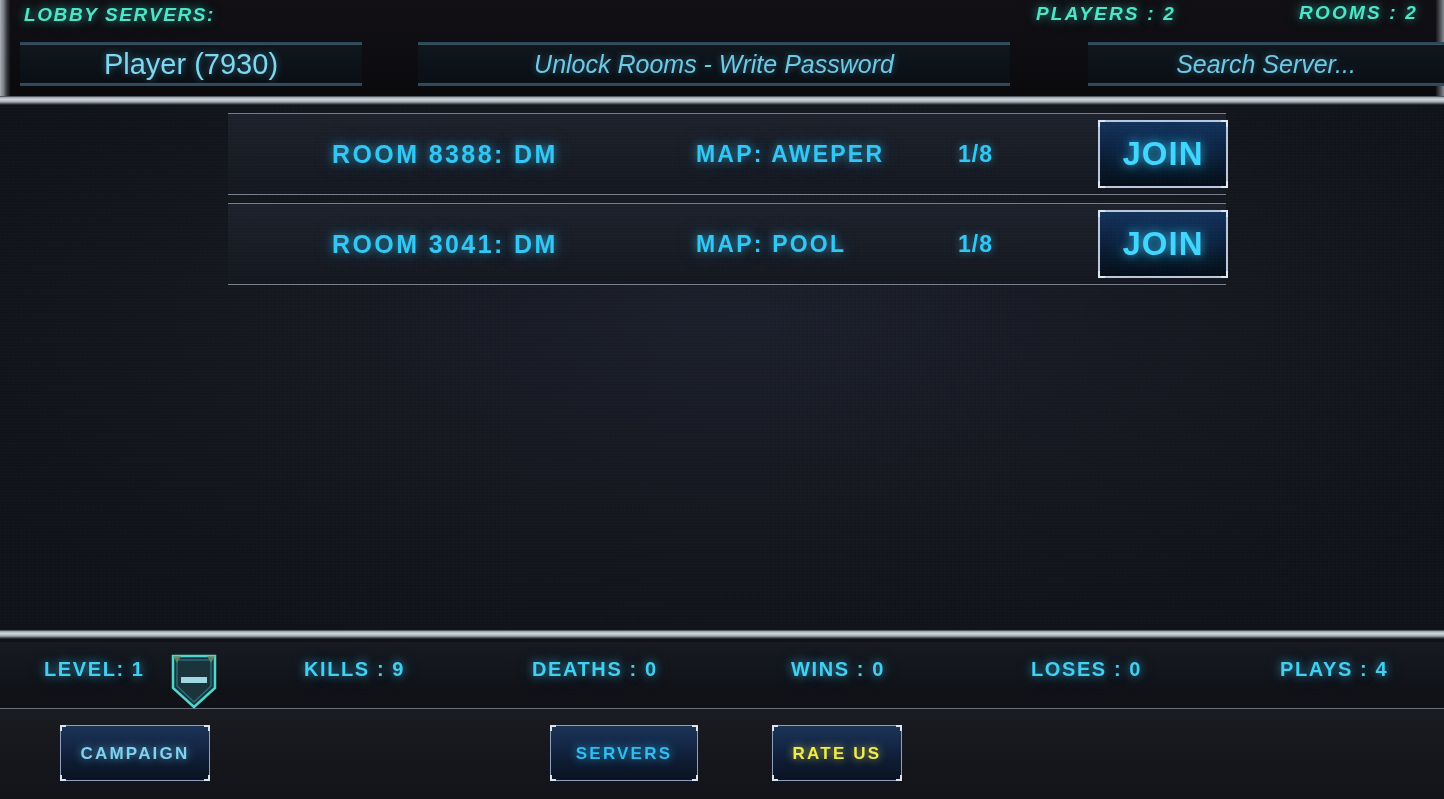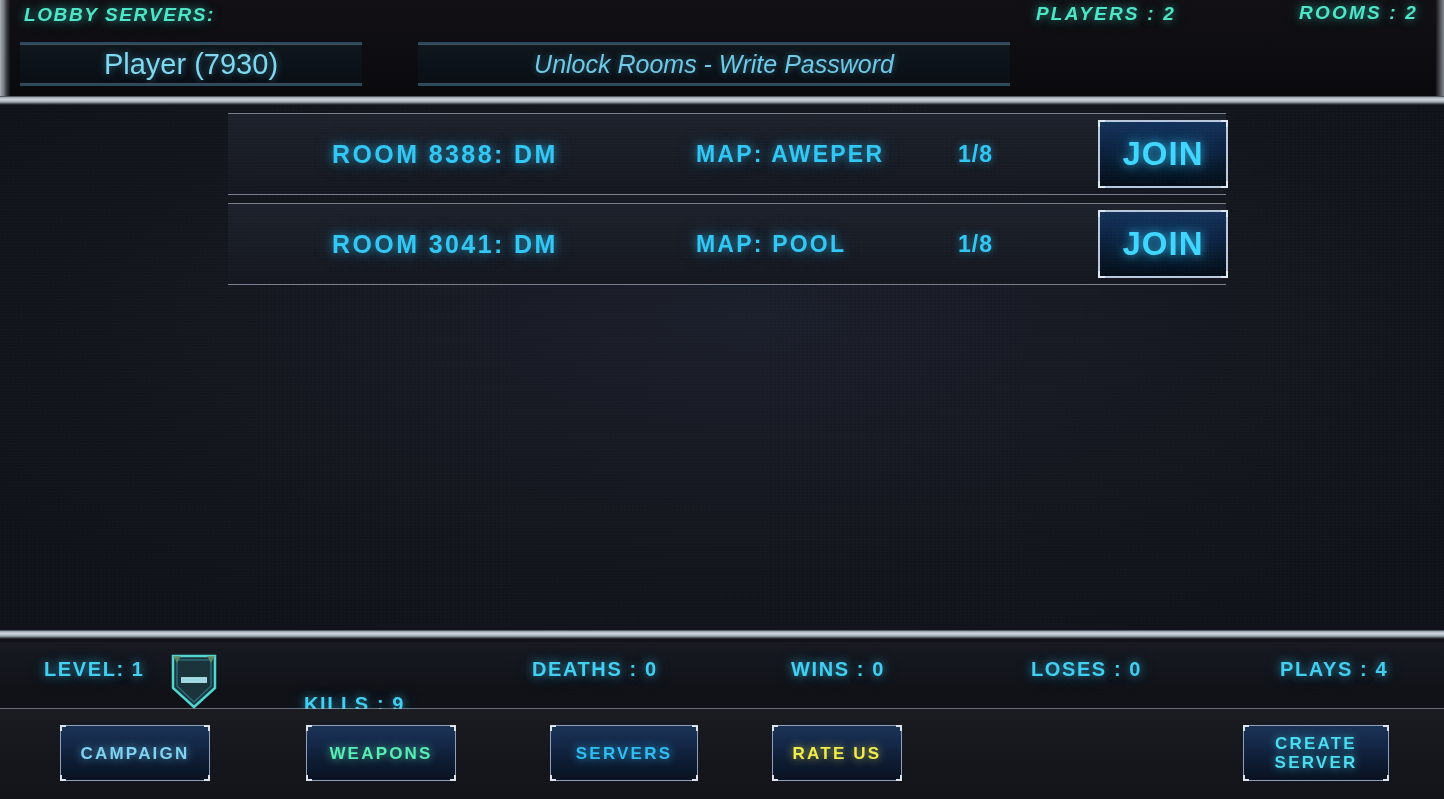--- a/index.html
+++ b/index.html
@@ -224,21 +224,21 @@
     top: 50%;
     transform: translateY(-50%);
     font-size: 20px;
     font-weight: bold;
     letter-spacing: 1.6px;
     color: #41d0f2;
     text-shadow: 0 0 8px rgba(60,200,245,.6), 0 0 18px rgba(40,170,225,.3);
     white-space: nowrap;
   }
   #stat-level  { left: 44px; }
-  #stat-kills  { left: 304px; margin-top: 35px; }
+  #stat-kills  { left: 304px; }
   #stat-deaths { left: 532px; }
   #stat-wins   { left: 791px; }
   #stat-loses  { left: 1031px; }
   #stat-plays  { left: 1280px; }
 
   .rank-badge {
     position: absolute;
     left: 167px; top: 652px;
     width: 54px; height: 58px;
   }
@@ -308,20 +308,23 @@
     <div class="hdr-label" id="rooms-count">ROOMS : 2</div>
 
     <div class="hdr-field" id="player-name-field">
       <span class="field-value">Player (7930)</span>
     </div>
 
     <div class="hdr-field" id="password-field">
       <span class="field-placeholder">Unlock Rooms - Write Password</span>
     </div>
 
+    <div class="hdr-field" id="search-field">
+      <span class="field-placeholder">Search  Server...</span>
+    </div>
   </div>
 
   <div class="silver-divider" id="divider-top"></div>
 
   <div class="main">
     <div class="room-list">
 
       <div class="room-row">
         <div class="room-row-inner">
           <div class="room-name">ROOM 8388: DM</div>
@@ -383,49 +386,34 @@
   <div class="bottom-nav">
 
     <div class="nav-button" id="nav-campaign">
       <span class="corner c-tl"></span>
       <span class="corner c-tr"></span>
       <span class="corner c-bl"></span>
       <span class="corner c-br"></span>
       <span class="nav-label nav-blue">CAMPAIGN</span>
     </div>
 
-    <div class="nav-button" id="nav-weapons">
-      <span class="corner c-tl"></span>
-      <span class="corner c-tr"></span>
-      <span class="corner c-bl"></span>
-      <span class="corner c-br"></span>
-      <span class="nav-label nav-green">WEAPONS</span>
-    </div>
 
     <div class="nav-button" id="nav-servers">
       <span class="corner c-tl"></span>
       <span class="corner c-tr"></span>
       <span class="corner c-bl"></span>
       <span class="corner c-br"></span>
       <span class="nav-label nav-bright">SERVERS</span>
     </div>
 
     <div class="nav-button" id="nav-rate">
       <span class="corner c-tl"></span>
       <span class="corner c-tr"></span>
       <span class="corner c-bl"></span>
       <span class="corner c-br"></span>
       <span class="nav-label nav-yellow">RATE US</span>
     </div>
 
 
-    <div class="nav-button" id="nav-create">
-      <span class="corner c-tl"></span>
-      <span class="corner c-tr"></span>
-      <span class="corner c-bl"></span>
-      <span class="corner c-br"></span>
-      <span class="nav-label nav-cyan">CREATE
-SERVER</span>
-    </div>
 
   </div>
 
 </div>
 
 </body></html>

